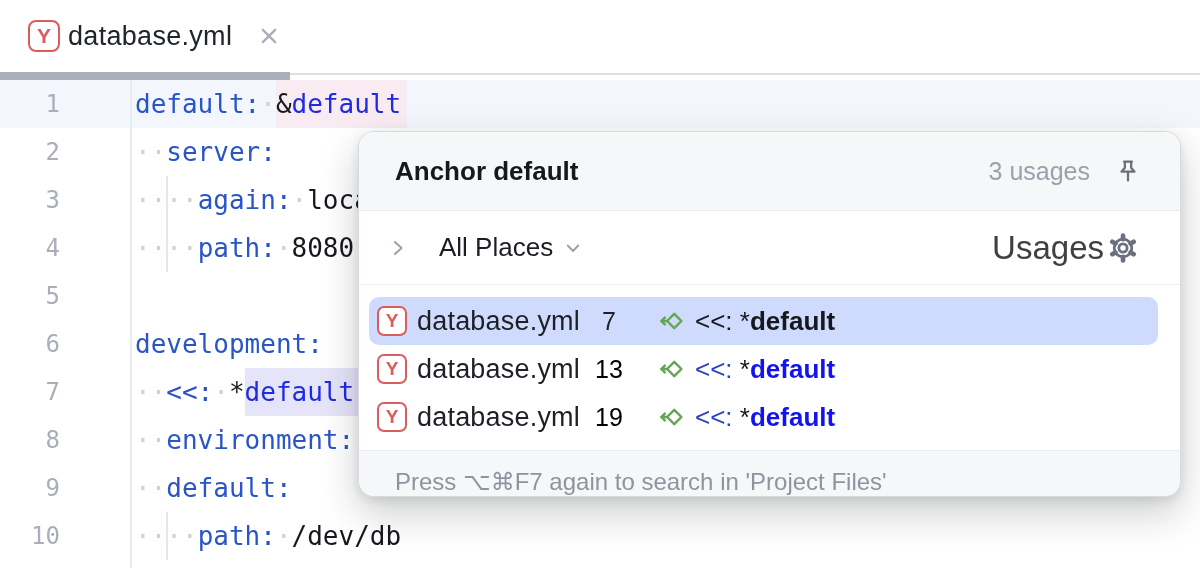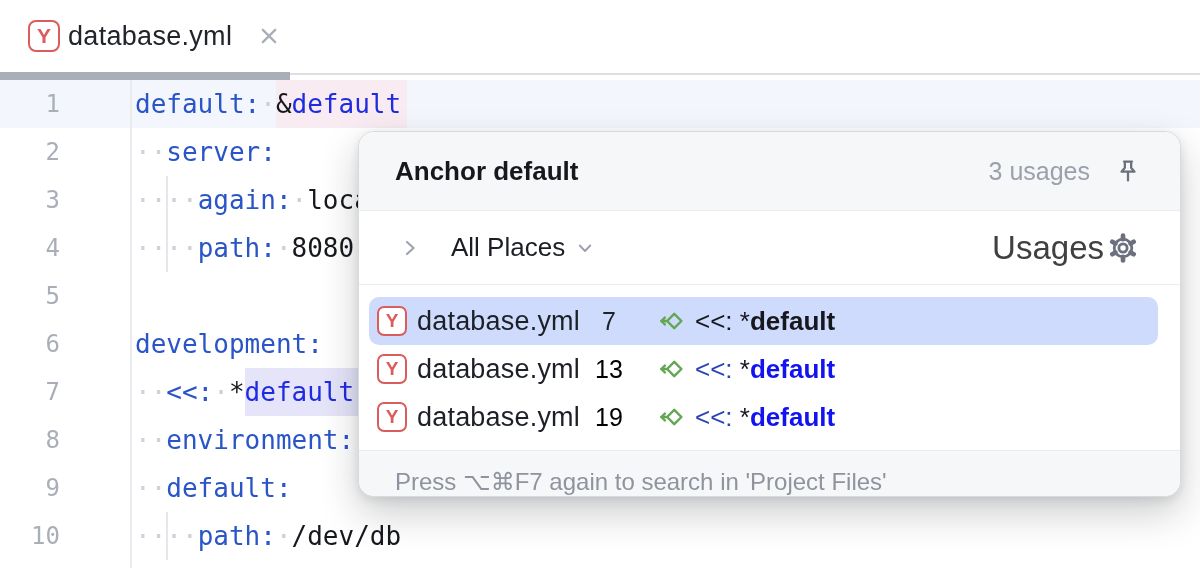--- a/index.html
+++ b/index.html
@@ -65,21 +65,21 @@
   .popup-header {
     flex:none; height:79px; background:var(--panel-bg);
     border-bottom:1px solid var(--separator);
     display:flex; align-items:center; padding:0 38px 0 36px;
   }
   .popup-title { flex:1; font-size:26px; font-weight:700; color:#16181D; }
   .usage-count { font-size:25px; color:#9BA0AB; margin-right:24px; }
 
   .filter-row {
     flex:none; height:74px; border-bottom:1px solid var(--separator);
-    display:flex; align-items:center; padding:0 42px 0 40px; background:#fff;
+    display:flex; align-items:center; padding:0 42px 0 28px; background:#fff;
   }
   .scope-label { font-size:26px; color:#1A1D23; margin-left:30px; }
   .filter-row .chev-down { margin-left:10px; }
   .spacer { flex:1; }
   .group-label { font-size:33px; color:#404040; margin-right:4px; }
 
   .results { flex:1; padding-top:12px; background:#fff; }
   .u-row {
     height:48px; display:flex; align-items:center;
     margin:0 22px 0 10px; border-radius:10px; padding-left:8px;

